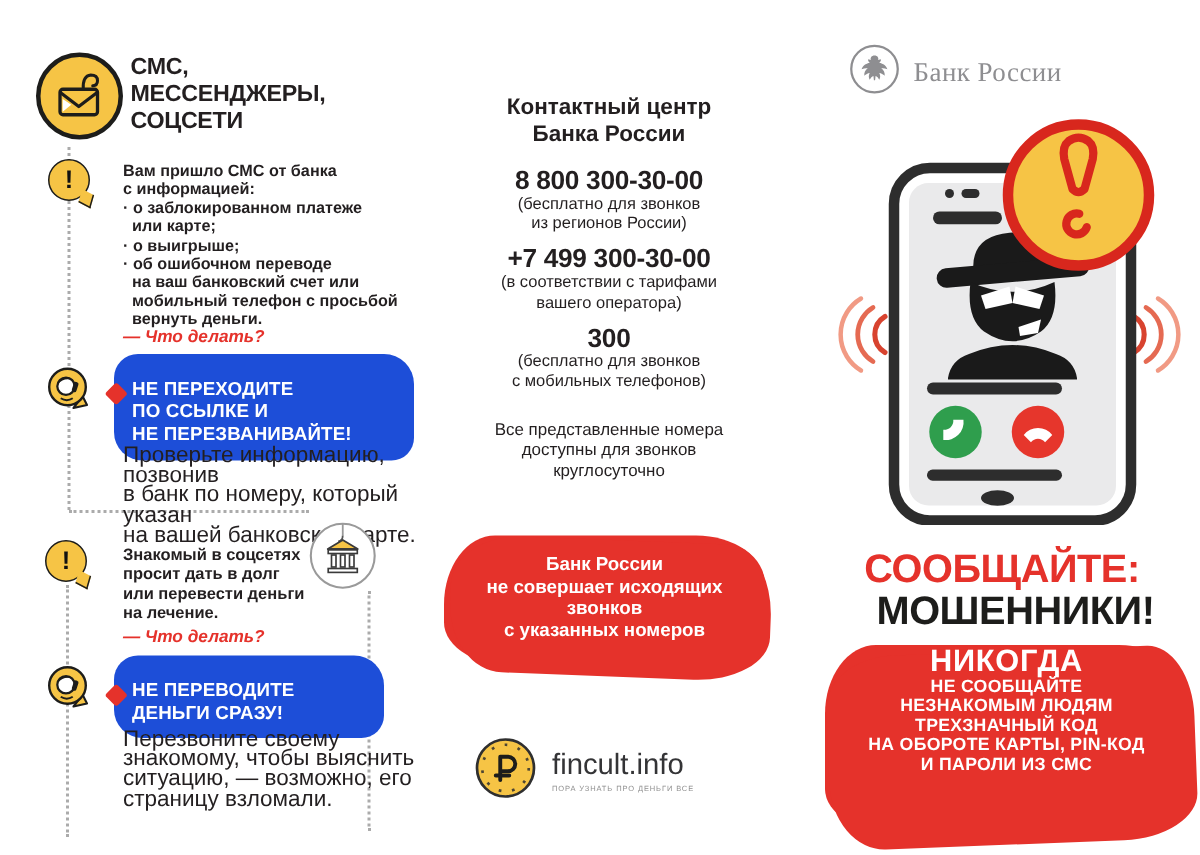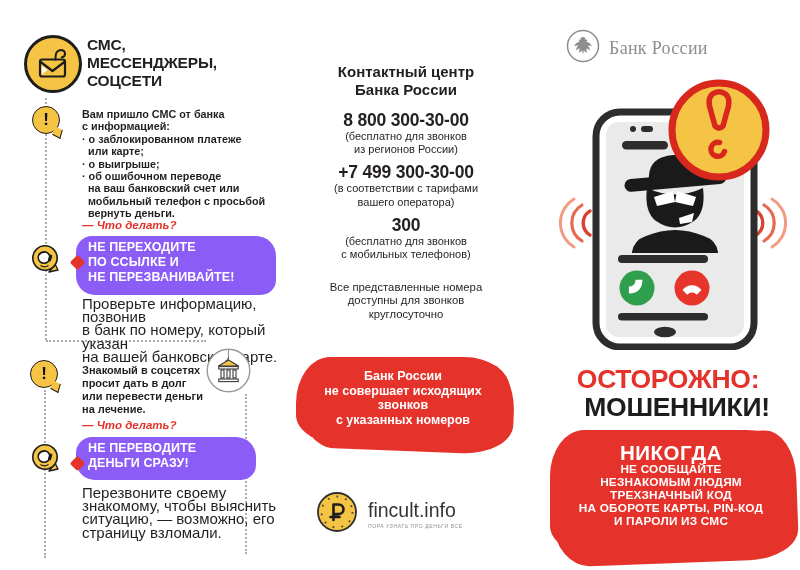--- a/index.html
+++ b/index.html
@@ -16,22 +16,22 @@
   
   .icon-circle{position:absolute;left:24px;top:35px;width:58px;height:58px;background:#f6c445;
     border:3px solid #1d1d1b;border-radius:50%;display:flex;align-items:center;justify-content:center;box-sizing:border-box;}
   .left-title{position:absolute;left:87px;top:36px;font-size:15.5px;line-height:18px;font-weight:700;letter-spacing:-0.2px;}
   .warn{position:absolute;width:28px;height:28px;background:#f6c445;border:1.6px solid #1d1d1b;border-radius:50%;
     display:flex;align-items:center;justify-content:center;font-weight:700;font-size:17px;color:#111;box-sizing:border-box;}
   .warn::after{content:"";position:absolute;right:-3px;bottom:-4px;width:9px;height:9px;background:#f6c445;
     transform:rotate(28deg) skew(12deg);border-right:1.6px solid #1d1d1b;border-bottom:1.6px solid #1d1d1b;box-sizing:border-box;}
   .problem{position:absolute;left:82px;width:200px;font-size:10.8px;line-height:12.4px;font-weight:700;}
   .question{position:absolute;left:82px;font-size:11.5px;font-weight:700;font-style:italic;color:#e5322b;}
-  .speech-red{position:absolute;left:76px;background:#8b5cf6;color:#ffffff;font-weight:700;
-    font-size:12.5px;line-height:15.2px;padding:4px 12px 9px;border-radius:16px 20px 15px 19px;letter-spacing:0.1px;}
+  .speech-red{position:absolute;left:76px;background:#1d4ed8;color:#ffffff;font-weight:700;
+    font-size:12.5px;line-height:15.2px;padding:16px 12px 9px;border-radius:16px 20px 15px 19px;letter-spacing:0.1px;}
   .speech-red::before{content:"";position:absolute;left:-4px;top:21px;width:11px;height:11px;background:#e5322b;
     transform:rotate(45deg);border-radius:2px;}
   .advice{position:absolute;left:82px;width:210px;font-size:15px;line-height:13.2px;}
 
   
   .center-col{position:absolute;left:292px;top:63px;width:228px;text-align:center;}
   .c-heading{font-size:15px;line-height:17.5px;font-weight:700;}
   .phone-num{margin-top:14px;font-size:17.5px;line-height:17px;font-weight:700;letter-spacing:-0.2px;}
   .phone-num2{margin-top:8px;}
   .phone-note{margin-top:1px;font-size:11px;line-height:13.2px;}
@@ -40,21 +40,21 @@
   
   .blob{position:absolute;}
   .blob::before,.blob::after{content:"";position:absolute;background:#e5322b;}
   .blob::before{inset:0;border-radius:34px 46px 30px 50px / 46px 32px 50px 30px;}
   .blob::after{inset:3px -4px -6px 4px;border-radius:46px 30px 50px 36px / 34px 48px 30px 46px;transform:rotate(2.2deg);}
   .blob.alt::after{inset:4px -5px -7px 2px;transform:rotate(-2.2deg);}
   .blob-content{position:relative;z-index:1;color:#ffffff;font-weight:700;text-align:center;}
   .mid-blob{left:296px;top:357px;width:214px;height:88px;}
   .mid-blob .blob-content{padding-top:12px;font-size:12.5px;line-height:14.5px;}
   .never-blob{left:550px;top:430px;width:242px;height:126px;}
-  .never-title{padding-top:12px;font-size:20.5px;line-height:21px;letter-spacing:0.5px;text-align:center;}
+  .never-title{font-size:20.5px;line-height:21px;letter-spacing:0.5px;text-align:center;}
   .never-text{margin-top:0;font-size:11.8px;line-height:13.1px;letter-spacing:0.2px;}
 
   
   .fincult{position:absolute;left:316px;top:491px;display:flex;align-items:center;gap:10px;}
   .fincult-name{font-size:19.5px;line-height:20px;color:#343436;}
   .fincult-tagline{margin-top:3px;font-size:5px;letter-spacing:0.6px;color:#8f8f8f;}
 
   
   .cbr-logo{position:absolute;left:566px;top:29px;display:flex;align-items:center;gap:9px;}
   .cbr-name{font-family:"Liberation Serif","DejaVu Serif",serif;font-size:18px;color:#8e8e91;letter-spacing:0.3px;}
@@ -255,21 +255,21 @@
         <circle cx="171" cy="52" r="47" fill="#f6c445" stroke="#d8271d" stroke-width="7"></circle>
         <g transform="translate(171 52)" fill="none" stroke="#d8271d" stroke-width="5.5" stroke-linecap="round" stroke-linejoin="round">
           <path d="M-6.5 -36 q6.5 -4.5 13 0 q4.5 3.5 3 12 l-5.5 20 q-4 4 -8 0 l-5.5 -20 q-1.5 -8.5 3 -12 z"></path>
           <path d="M5.5 21.5 a7 7 0 1 1 -5 -9"></path>
         </g>
       </g>
     </svg>
   </div>
 
   <div class="caution">
-    <div class="caution-1">ОСТОРОЖНО:</div>
+    <div class="caution-1">СООБЩАЙТЕ:</div>
     <div class="caution-2">МОШЕННИКИ!</div>
   </div>
 
   <div class="blob alt never-blob">
     <div class="blob-content">
       <div class="never-title">НИКОГДА</div>
       <div class="never-text pre">НЕ СООБЩАЙТЕ
 НЕЗНАКОМЫМ ЛЮДЯМ
 ТРЕХЗНАЧНЫЙ КОД
 НА ОБОРОТЕ КАРТЫ, PIN-КОД

